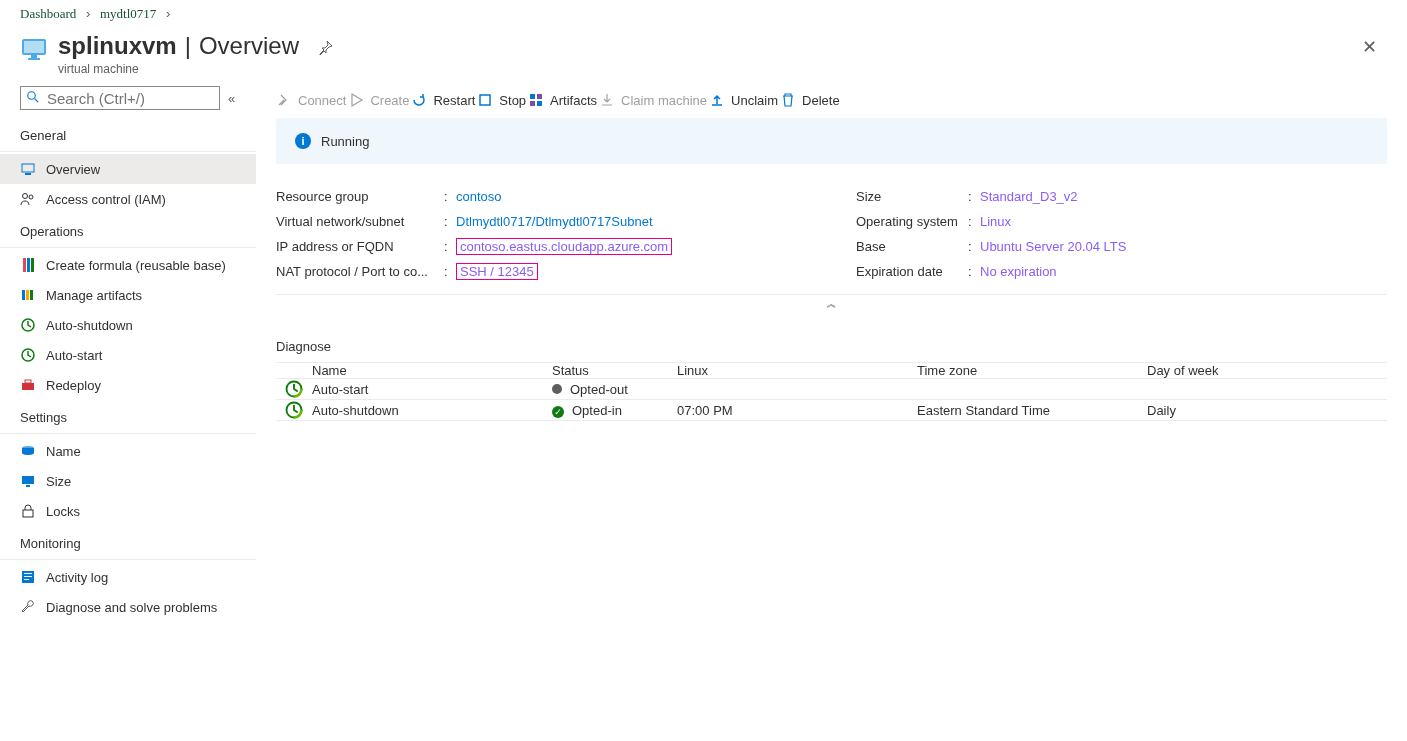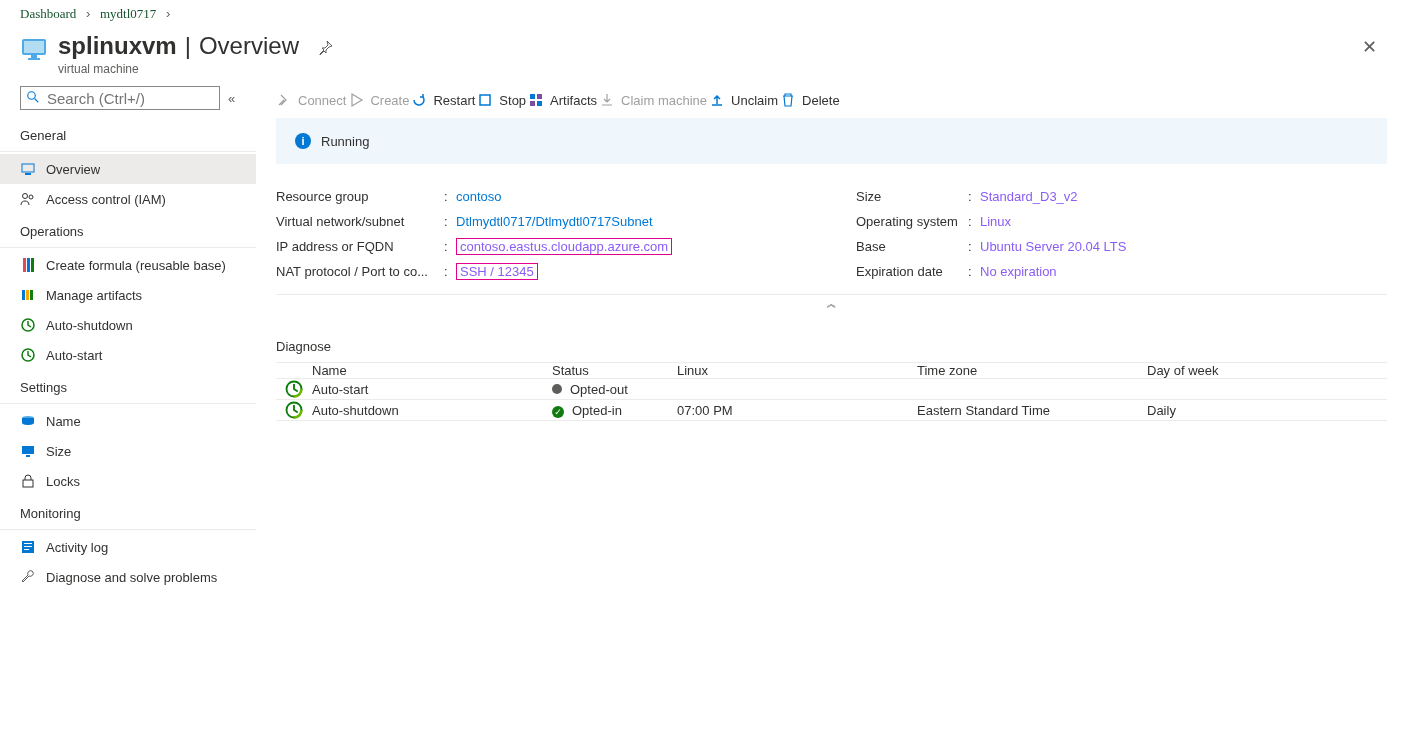--- a/index.html
+++ b/index.html
@@ -298,20 +298,29 @@
       <span>Auto-shutdown</span>
     </div>
     <div class="nav-item">
       <span class="ic">
           <svg width="16" height="16" viewBox="0 0 16 16">
             <circle cx="8" cy="8" r="6" fill="none" stroke="#107c10" stroke-width="1.5"></circle>
             <path d="M8 4v4l3 2" stroke="#107c10" fill="none" stroke-width="1.5"></path>
           </svg>
         </span>
       <span>Auto-start</span>
+    </div>
+    <div class="nav-item">
+      <span class="ic">
+          <svg width="16" height="16" viewBox="0 0 16 16">
+            <rect x="2" y="6" width="12" height="7" fill="#d13438"></rect>
+            <rect x="5" y="3" width="6" height="3" fill="none" stroke="#d13438"></rect>
+          </svg>
+        </span>
+      <span>Redeploy</span>
     </div>
 
     <div class="nav-group-header hasline">Settings</div>
     <div class="nav-item">
       <span class="ic">
           <svg width="16" height="16" viewBox="0 0 16 16">
             <ellipse cx="8" cy="5" rx="6" ry="2" fill="#50a9e8"></ellipse>
             <path d="M2 5v5c0 1 3 2 6 2s6-1 6-2V5" fill="#0078d4"></path>
           </svg>
         </span>

